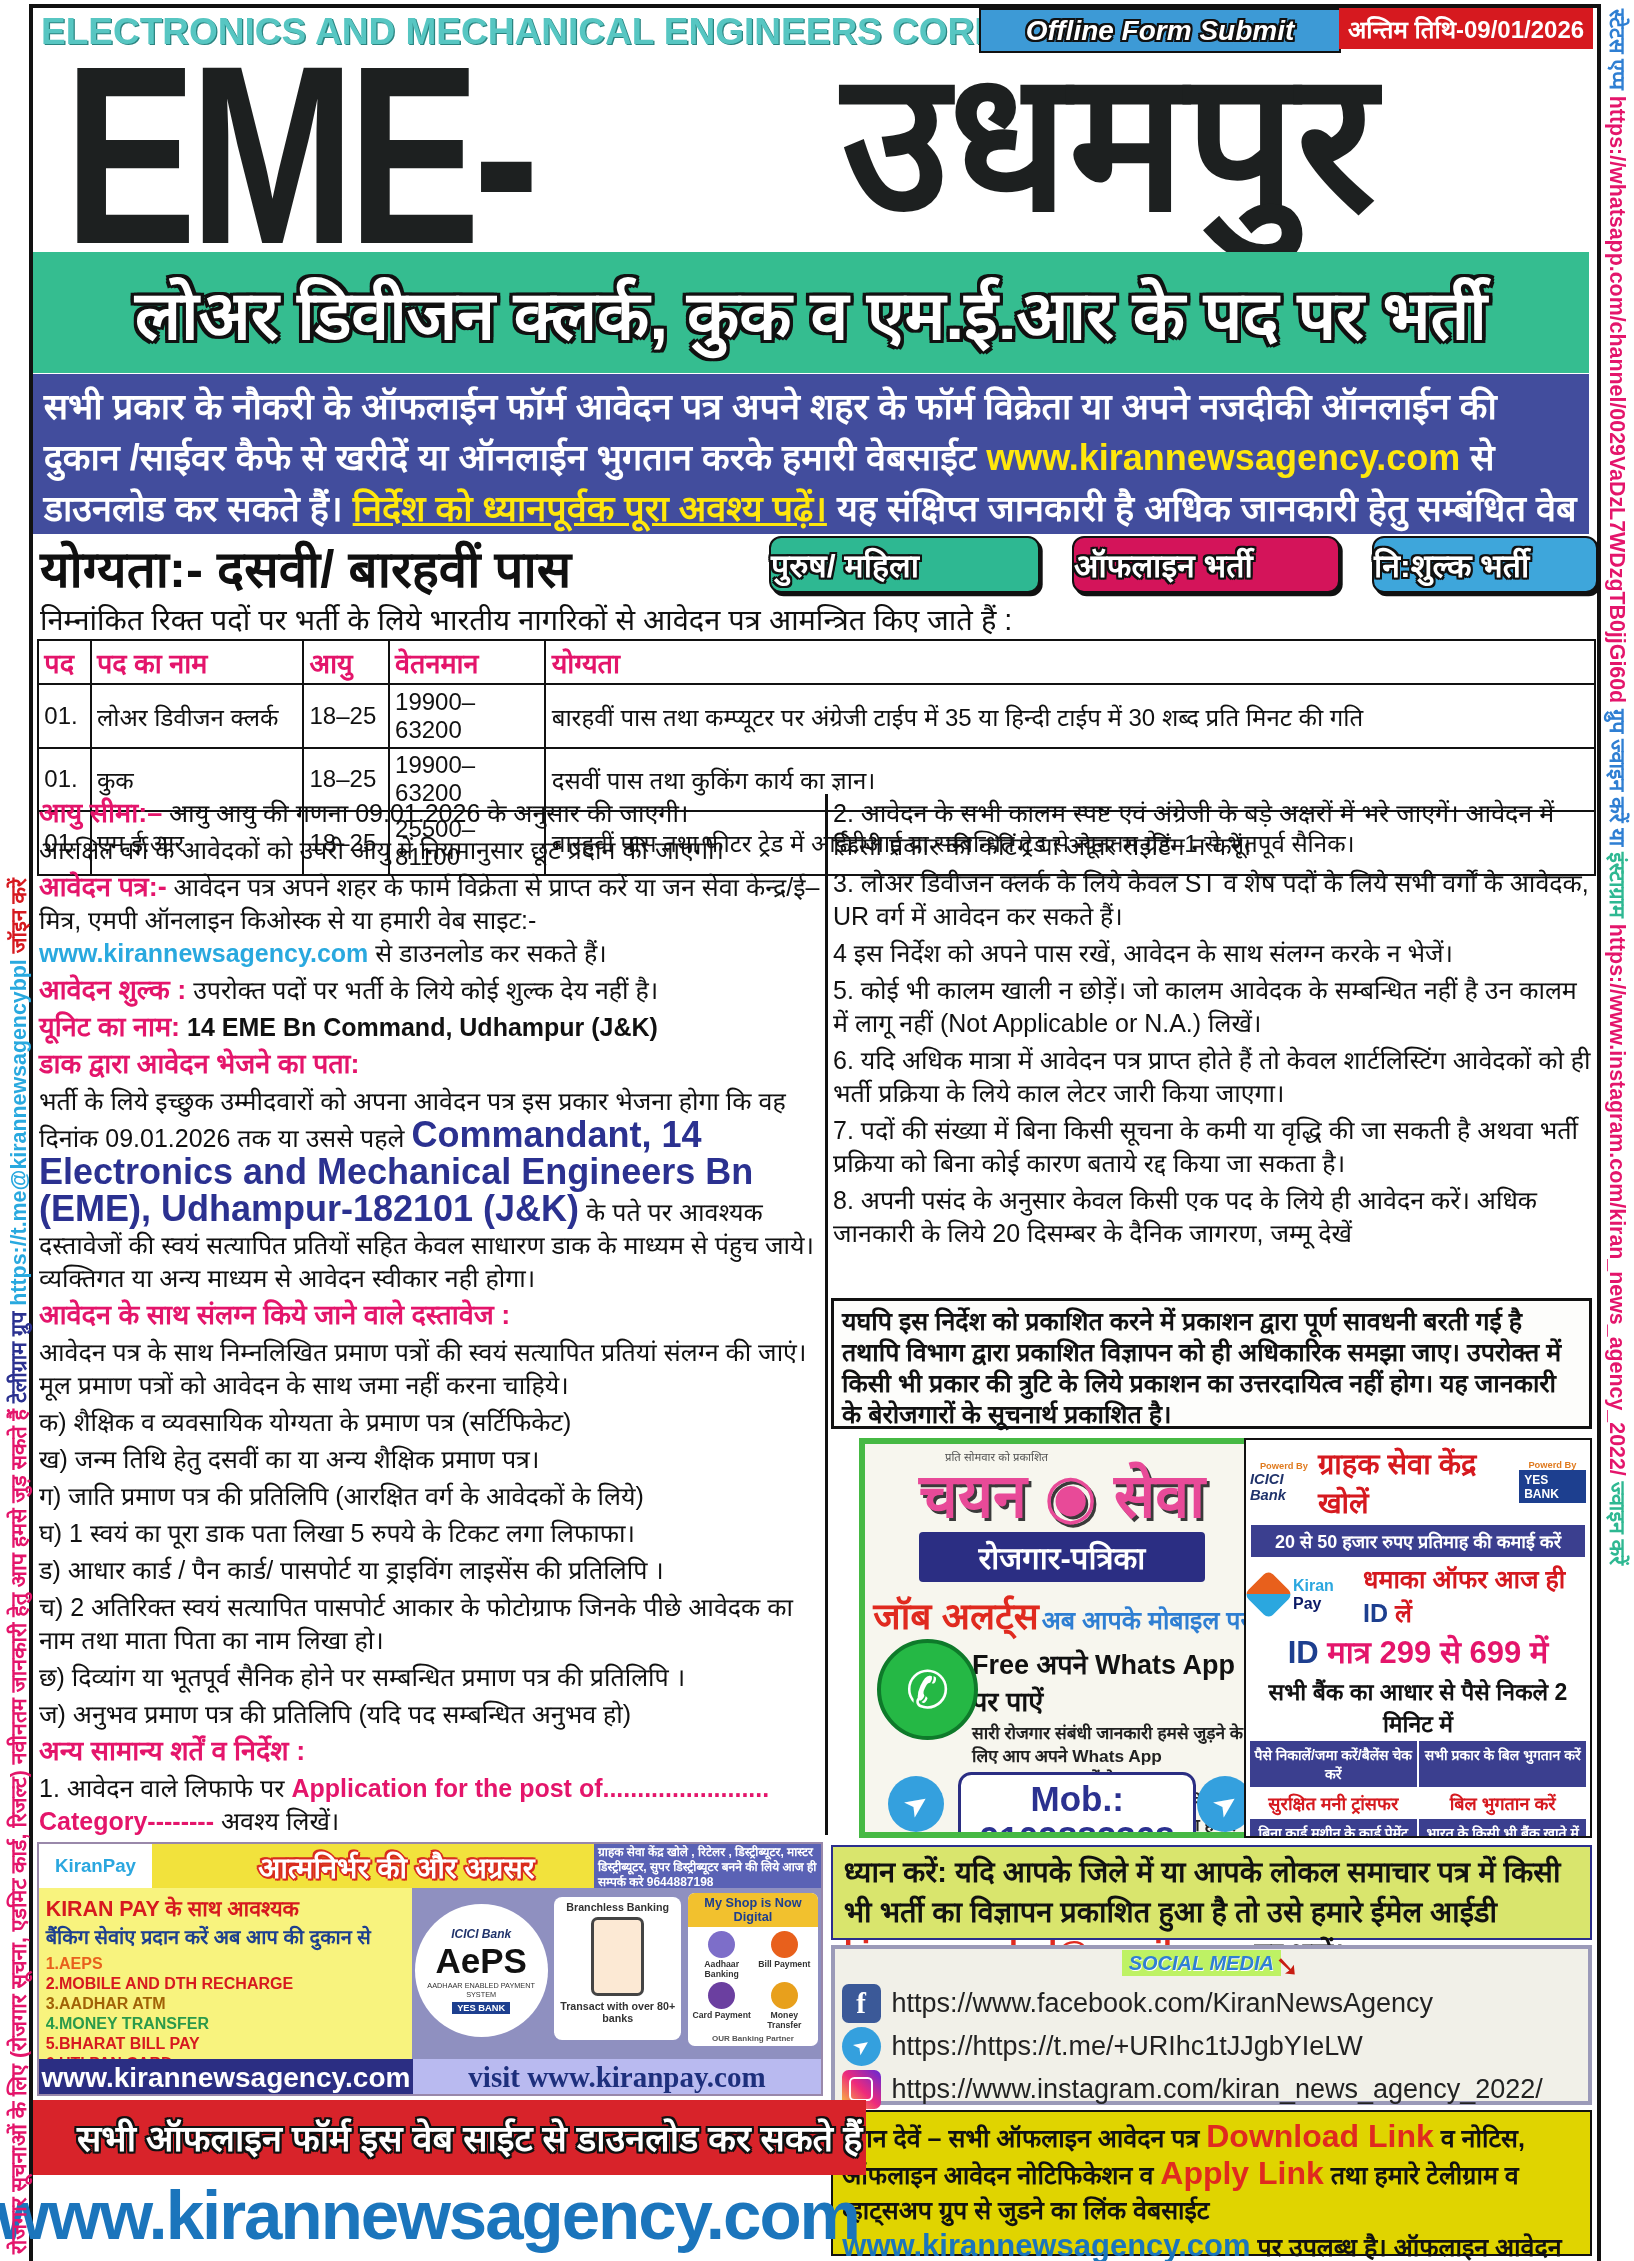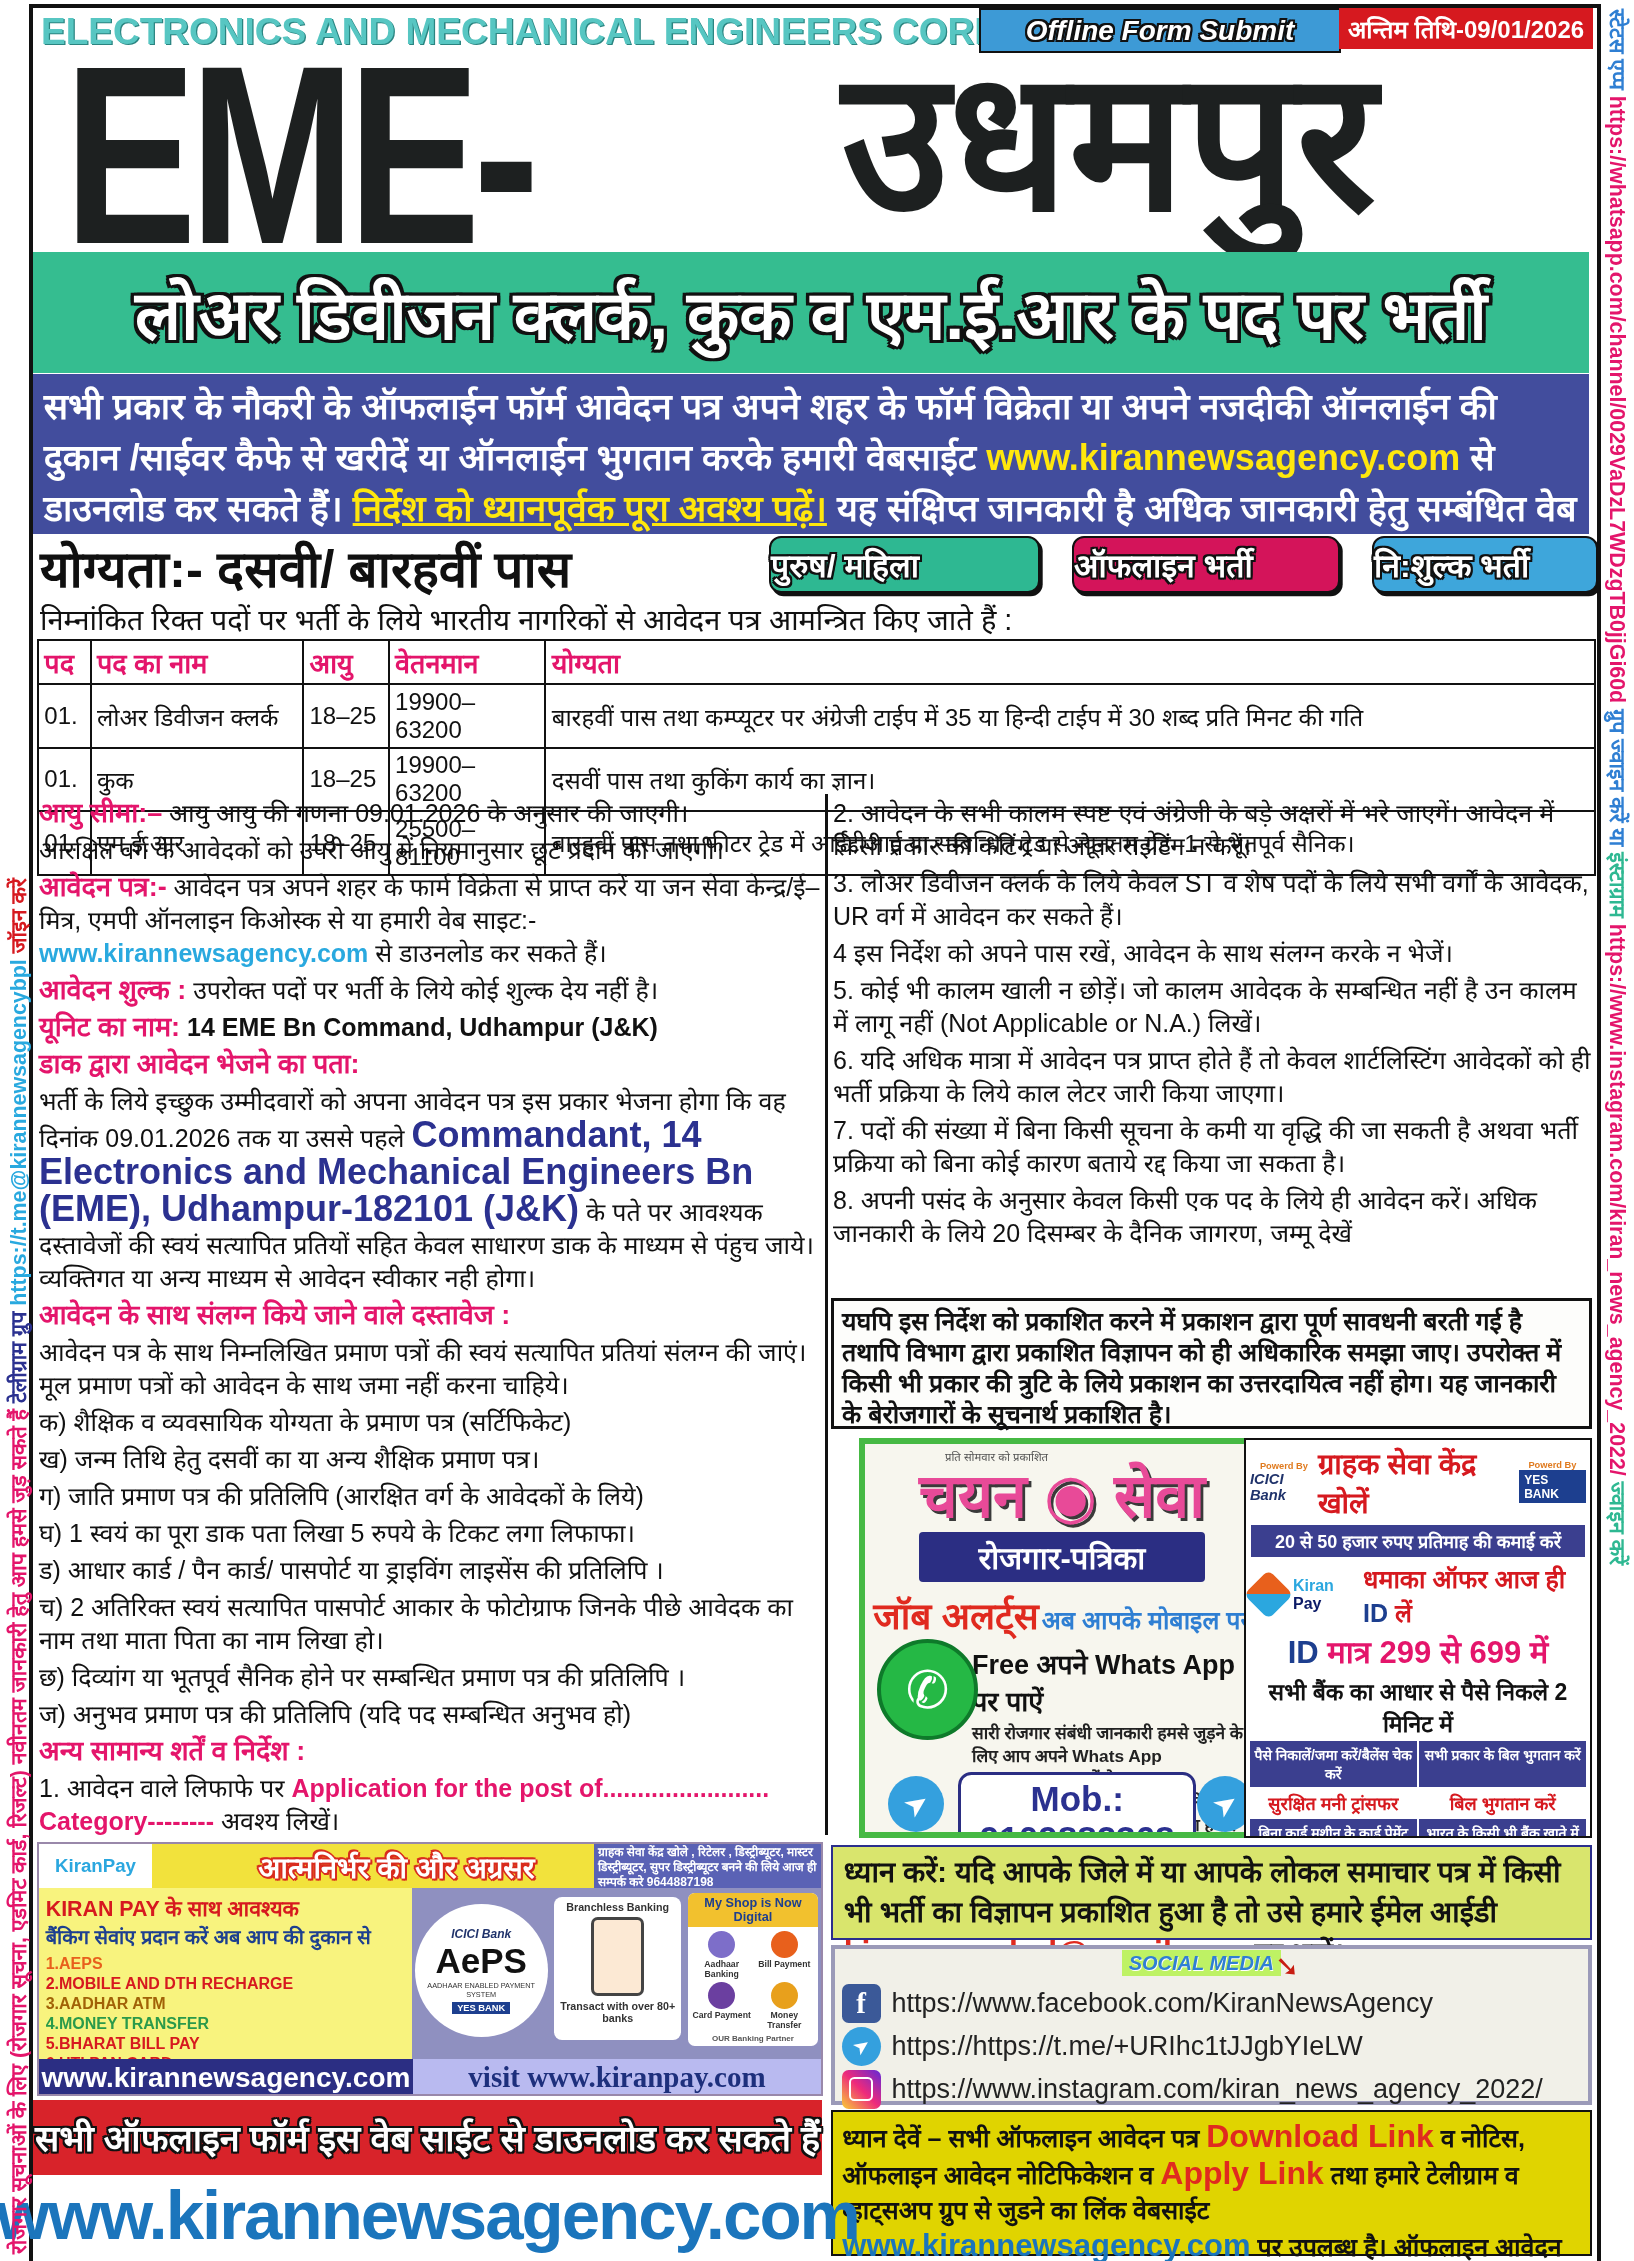--- a/index.html
+++ b/index.html
@@ -144,21 +144,21 @@
   .ms-hdr{background:#f2c12e;color:#1d3f8f;font-size:12.7px;font-weight:900;text-align:center;padding:2.7px 1.3px;}
   .ms-tiles{display:grid;grid-template-columns:1fr 1fr;gap:2.7px;padding:4px;}
   .ms-tile{font-size:8.7px;font-weight:bold;text-align:center;color:#333;}
   .ms-ic{width:27px;height:27px;border-radius:50%;margin:0 auto 1.3px auto;}
   .ms-foot{font-size:8px;font-weight:bold;text-align:center;color:#555;}
   .kpb-foot{display:flex;height:37px;}
   .kpb-site{width:374px;background:#2b2e83;color:#fff;font-size:28px;font-weight:900;display:flex;align-items:center;justify-content:center;}
   .kpb-visit{flex:1;background:#b9baf0;color:#1d2f7c;font-size:29px;font-weight:900;font-family:"Liberation Serif",serif;
      display:flex;align-items:center;justify-content:center;}
   
-  .red-band{left:33px;top:2100px;width:789px;height:75px;background:#d8232a;display:flex;align-items:center;justify-content:center;}
+  .red-band{left:33px;top:2100px;width:789px;height:75px;background:#d8232a;display:flex;align-items:center;padding-left:44px;}
   .red-band span{color:#fff;font-size:36px;font-weight:900;}
   .big-site{left:33px;top:2176px;width:789px;height:79px;display:flex;align-items:center;justify-content:center;}
   .big-site span{color:#1b75bc;font-size:69px;font-weight:900;letter-spacing:-2px;}
   
   .vtextL{left:2.7px;top:2254px;width:2235px;transform:rotate(-90deg);transform-origin:0 0;
      font-size:21.4px;font-weight:900;white-space:nowrap;}
   .vtextR{left:1633px;top:9.3px;width:2235px;transform:rotate(90deg);transform-origin:0 0;
      font-size:21.4px;font-weight:900;white-space:nowrap;}
   .sL1{color:#e4156b;} .sL2{color:#2b3190;} .sL3{color:#29a9df;} .sL4{color:#d6191f;}
   .sR1{color:#2f7fd3;} .sR2{color:#e4156b;} .sR3{color:#2f7fd3;} .sR4{color:#2eb892;}

